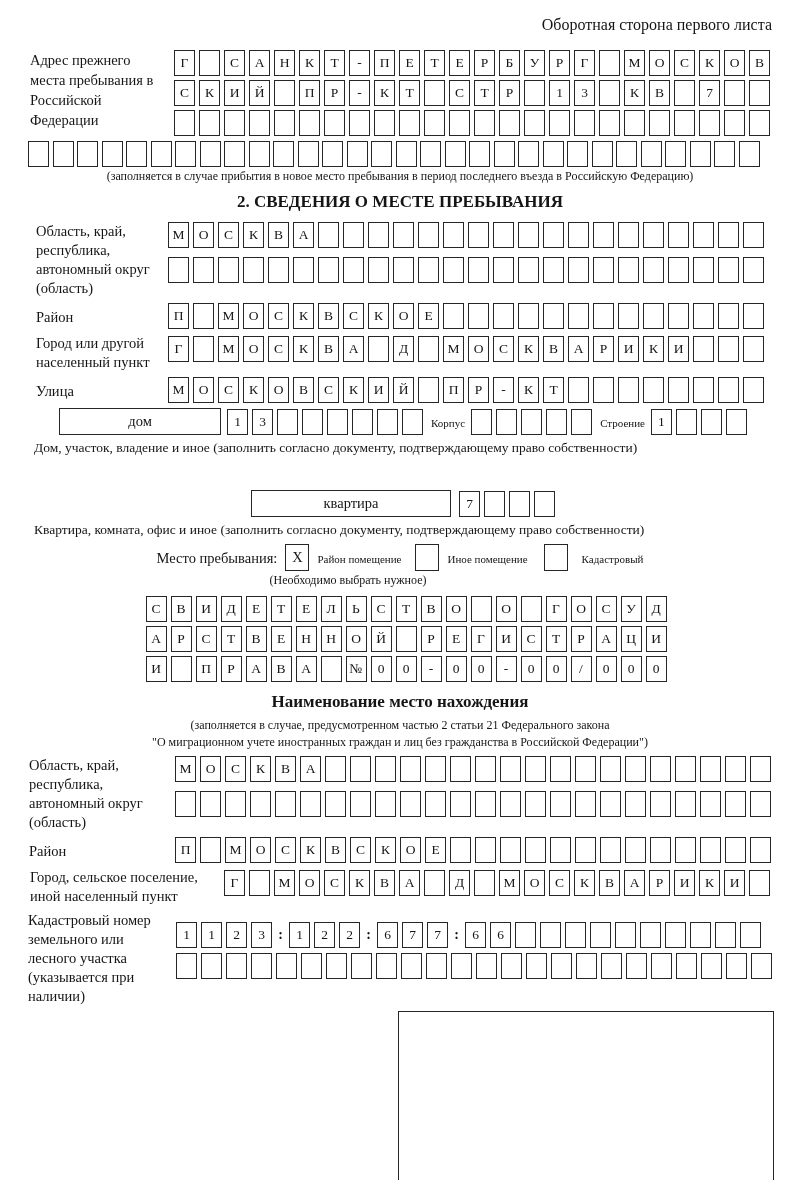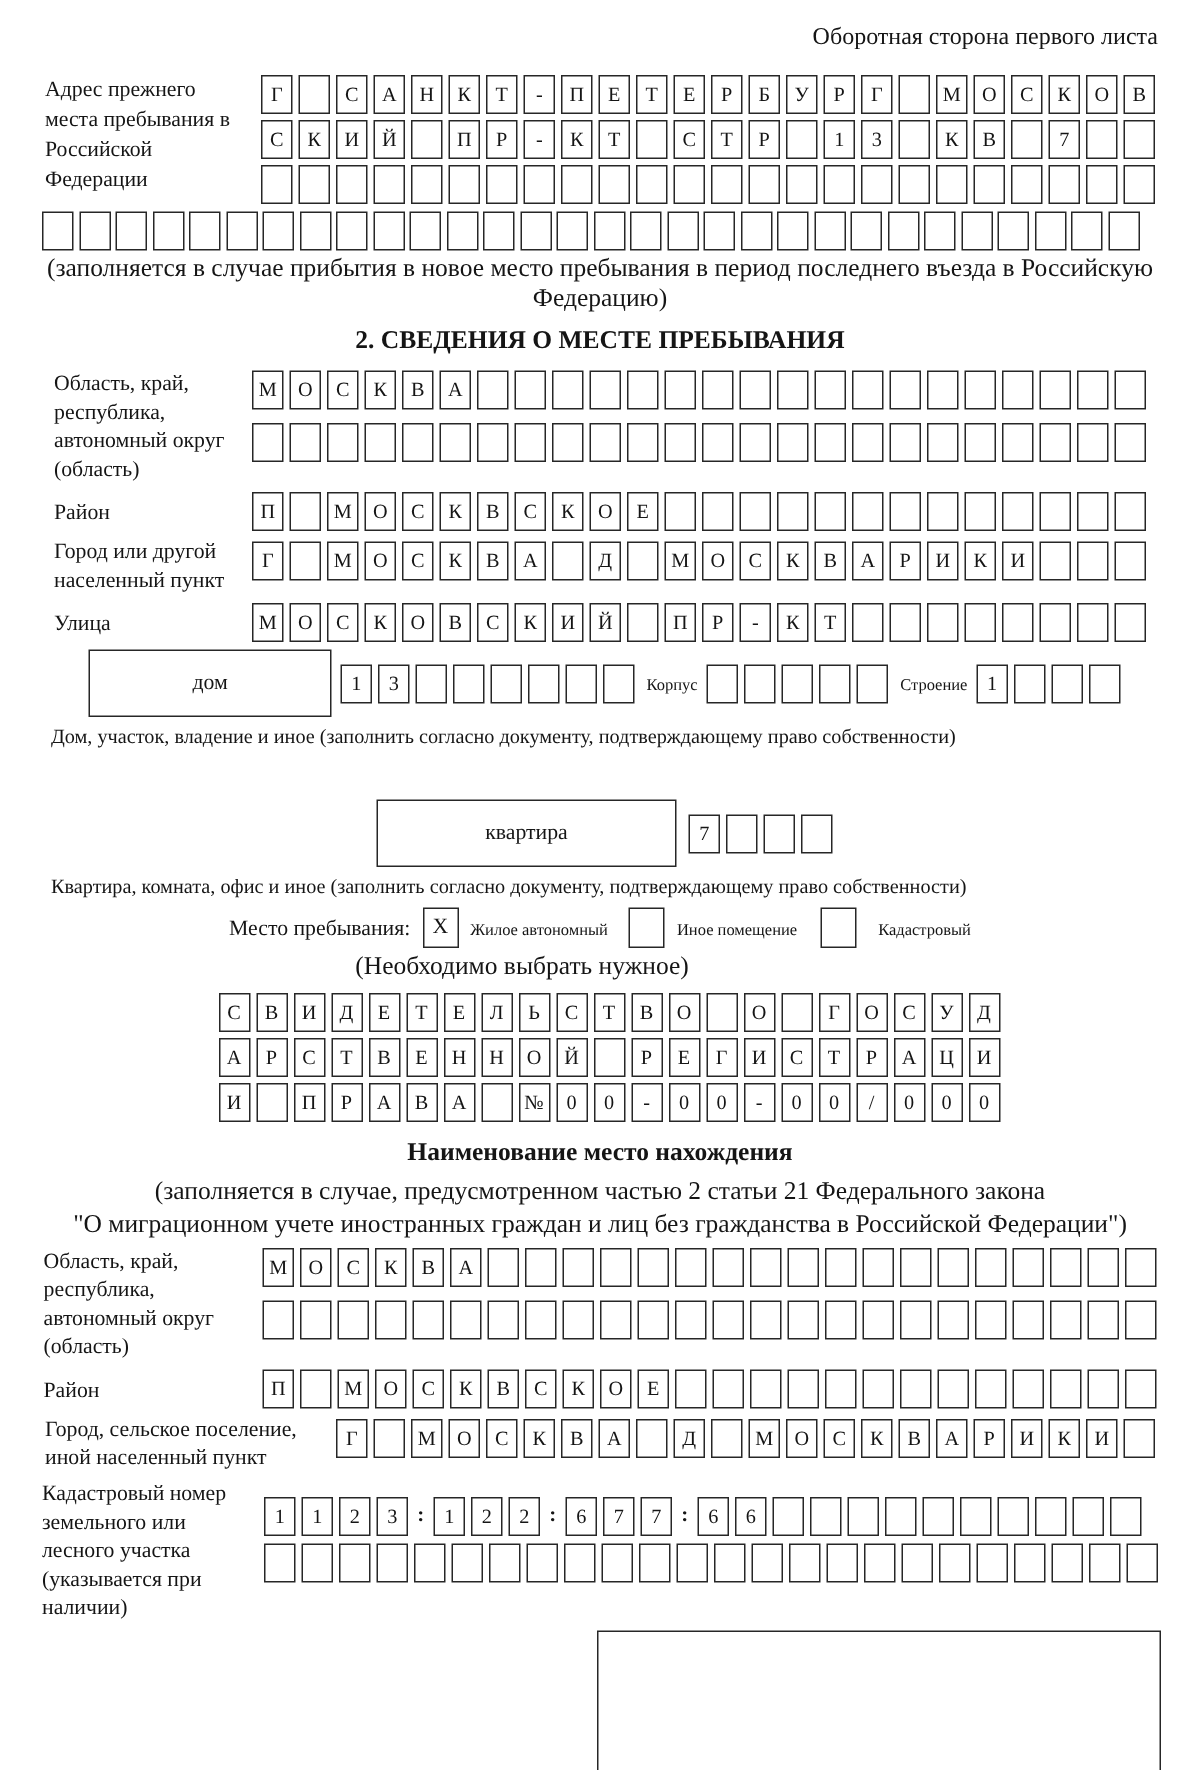--- a/index.html
+++ b/index.html
@@ -10,24 +10,24 @@
 
   .fieldrow { display: flex; align-items: flex-start; margin-bottom: 5px; justify-content: center; }
   .flabel { font-size: 14.5px; line-height: 20px; }
   .boxcol { display: flex; flex-direction: column; gap: 4px; }
   .boxrow { display: flex; gap: 4px; align-items: center; flex-wrap: nowrap; }
   .cell { width: 21px; height: 26px; border: 1.5px solid #262626; display: inline-flex;
     align-items: center; justify-content: center; font-size: 13.5px; flex: 0 0 auto;
     background: #fff; }
   .colon { width: 9px; display: inline-flex; align-items: center; justify-content: center;
     font-size: 14px; font-weight: bold; flex: 0 0 auto; }
-  .caption { font-size: 17px; text-align: center; margin: 2px 0 6px 0; }
+  .caption { font-size: 12px; text-align: center; margin: 2px 0 6px 0; }
   .caption-left { font-size: 13.5px; text-align: left; margin: 1px 0 6px 6px; }
   .title { font-weight: bold; text-align: center; font-size: 17px; margin: 8px 0 10px 0; }
-  .widebox { border: 1.5px solid #262626; height: 45px; display: inline-flex;
+  .widebox { border: 1.5px solid #262626; height: 27px; display: inline-flex;
     align-items: center; justify-content: center; font-size: 14.5px; flex: 0 0 auto; }
   .inline-lbl { font-size: 11px; padding: 3px 6px 0 8px; white-space: nowrap; }
   .checkbox { width: 24px; height: 27px; border: 1.5px solid #262626; display: inline-flex;
     align-items: center; justify-content: center; font-size: 14.5px; flex: 0 0 auto; }
   .stamp-wrap { margin-left: 370px; width: 376px; }
   .stampbox { width: 376px; height: 174px; border: 1.8px solid #262626; background: #fff; }
   .stamp-caption { font-size: 14px; text-align: center; line-height: 20px; margin-top: 4px; }
 </style>
 </head>
 <body>
@@ -340,21 +340,21 @@
         <span class="cell"></span>
         <span class="cell"></span>
         <span class="cell"></span>
       </div>
   </div>
   <div class="caption-left">Квартира, комната, офис и иное (заполнить согласно документу, подтверждающему право собственности)</div>
 
   <div class="fieldrow" style="align-items:center;margin-left:6px;margin-bottom:2px;">
     <div class="flabel" style="white-space:nowrap;">Место пребывания:</div>
     <div class="checkbox" style="margin-left:8px;">X</div>
-    <div class="inline-lbl">Жилое автономный</div>
+    <div class="inline-lbl">Район помещение</div>
     <div class="checkbox" style="margin-left:8px;"></div>
     <div class="inline-lbl">Иное помещение</div>
     <div class="checkbox" style="margin-left:10px;"></div>
     <div class="inline-lbl" style="padding-left:14px;">Кадастровый</div>
   </div>
   <div class="caption" style="width:640px;margin-bottom:8px;">(Необходимо выбрать нужное)</div>
 
   <div class="fieldrow">
     <div class="boxcol" style="margin-left:12px;">
       <div class="boxrow">

